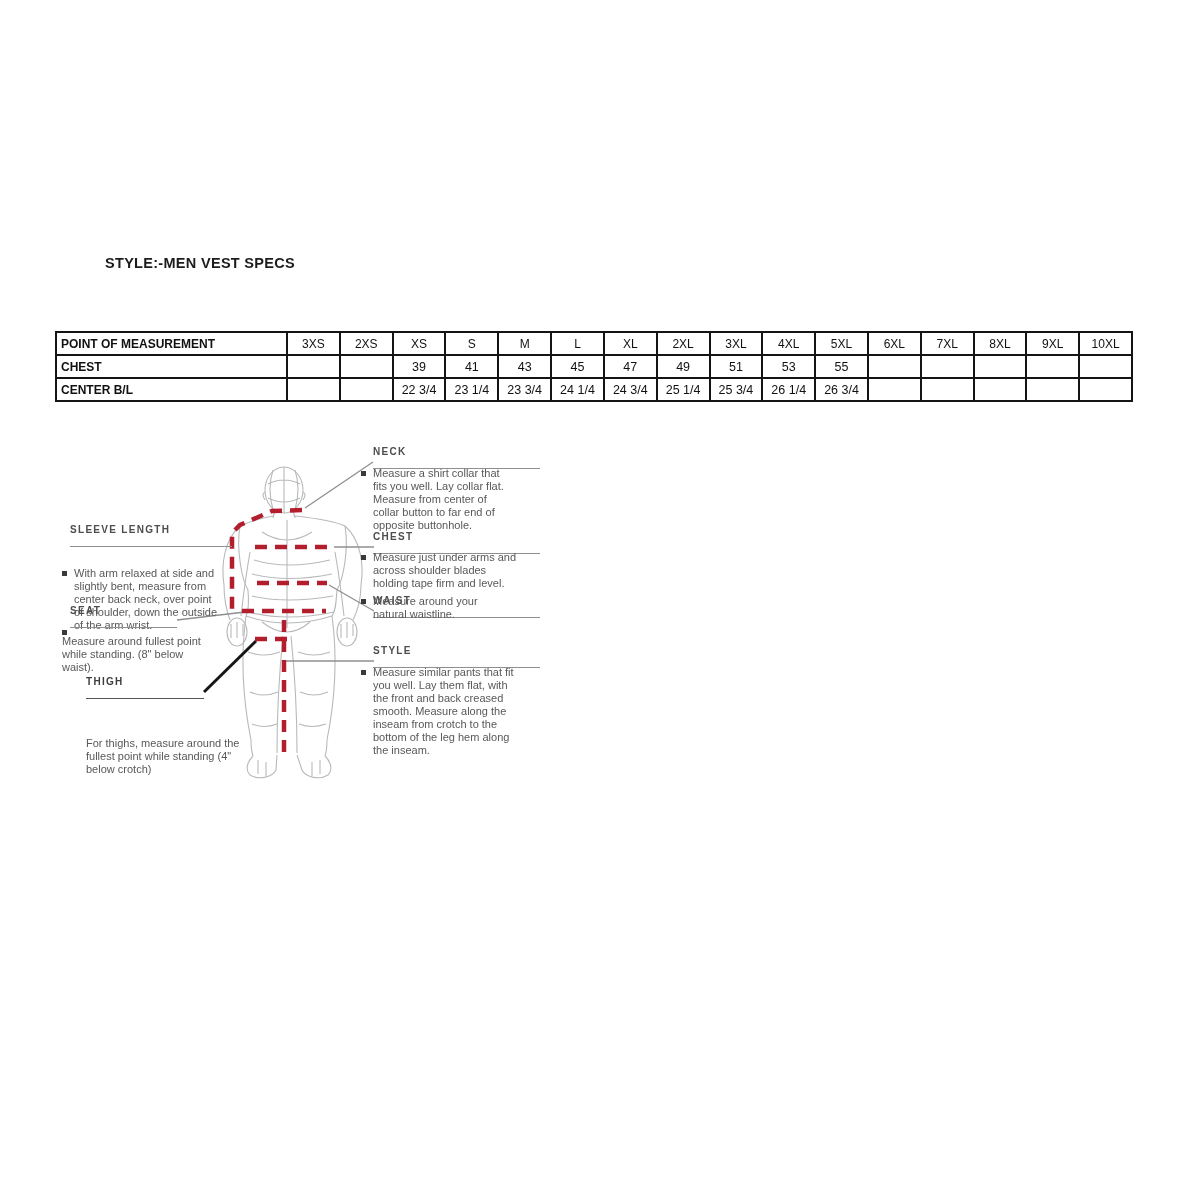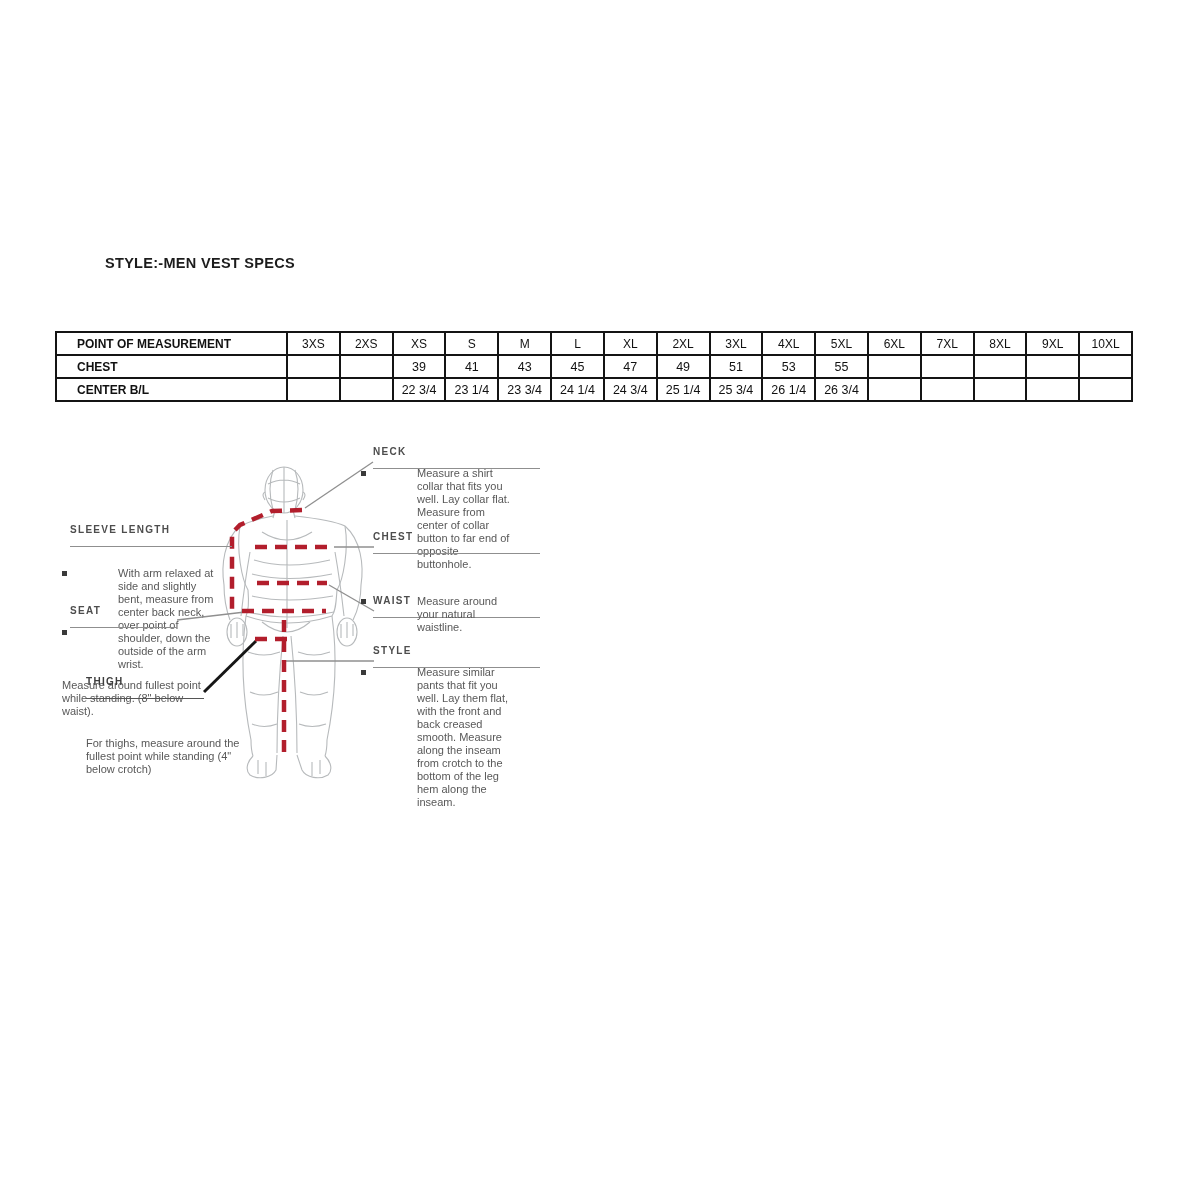--- a/index.html
+++ b/index.html
@@ -10,30 +10,30 @@
              letter-spacing:.3px;color:#1c1c1c;margin-left:48px;}
 
   
   .size-table-wrap{position:absolute;left:55px;top:331px;width:1078px;}
   table.size-table{border-collapse:collapse;table-layout:fixed;width:100%;}
   table.size-table th,table.size-table td{
     border:2px solid #141414;height:21px;font-size:12px;text-align:center;
     padding:0 2px;overflow:hidden;white-space:nowrap;}
   table.size-table th{font-weight:normal;}
   table.size-table td{font-size:12.5px;font-weight:normal;}
-  table.size-table .pom{text-align:left;padding-left:20px;font-weight:bold;}
+  table.size-table .pom{text-align:left;padding-left:4px;font-weight:bold;}
 
   .doc-note{position:absolute;left:57px;top:412px;width:1050px;font-size:12.5px;
             font-weight:bold;color:#161616;}
 
   
   .mg-head{position:absolute;font-size:10px;line-height:16px;letter-spacing:1.3px;
            color:#4d4d4d;font-weight:bold;border-bottom:1.5px solid #8f8f8f;
            padding-bottom:8px;}
-  .mg-text{position:absolute;font-size:11px;line-height:13px;color:#585858;display:flex;gap:44px;}
+  .mg-text{position:absolute;font-size:11px;line-height:13px;color:#585858;display:flex;}
   .mg-bullet{width:5px;height:5px;background:#3a3a3a;margin:4px 7px 0 0;flex:0 0 5px;}
   .mg-body{flex:1;}
   .head-dark{color:#3d3d3d;border-bottom-color:#555;}
 
   svg .figure{stroke:#b7babc;fill:none;stroke-width:1.1;}
   svg .leader{stroke:#8f8f8f;stroke-width:1.3;fill:none;}
   svg .leader-thick{stroke:#161616;stroke-width:3;fill:none;}
   svg .measure{fill:none;stroke-width:4.5;stroke-dasharray:12 8;}
 </style>
 </head>
@@ -207,20 +207,24 @@
     <span class="mg-body">For thighs, measure around the fullest point while standing (4" below crotch)</span>
   </div>
 
   <div class="mg-head" style="left:373px;top:444px;width:167px;">NECK</div>
   <div class="mg-text" style="left:361px;top:467px;width:152px;">
     <span class="mg-bullet"></span>
     <span class="mg-body">Measure a shirt collar that fits you well. Lay collar flat. Measure from center of collar button to far end of opposite buttonhole.</span>
   </div>
 
   <div class="mg-head" style="left:373px;top:529px;width:167px;">CHEST</div>
+  <div class="mg-text" style="left:361px;top:551px;width:158px;">
+    <span class="mg-bullet"></span>
+    <span class="mg-body">Measure just under arms and across shoulder blades holding tape firm and level.</span>
+  </div>
 
   <div class="mg-head" style="left:373px;top:593px;width:167px;">WAIST</div>
   <div class="mg-text" style="left:361px;top:595px;width:140px;">
     <span class="mg-bullet"></span>
     <span class="mg-body">Measure around your natural waistline.</span>
   </div>
 
   <div class="mg-head" style="left:373px;top:643px;width:167px;">STYLE</div>
   <div class="mg-text" style="left:361px;top:666px;width:160px;">
     <span class="mg-bullet"></span>

